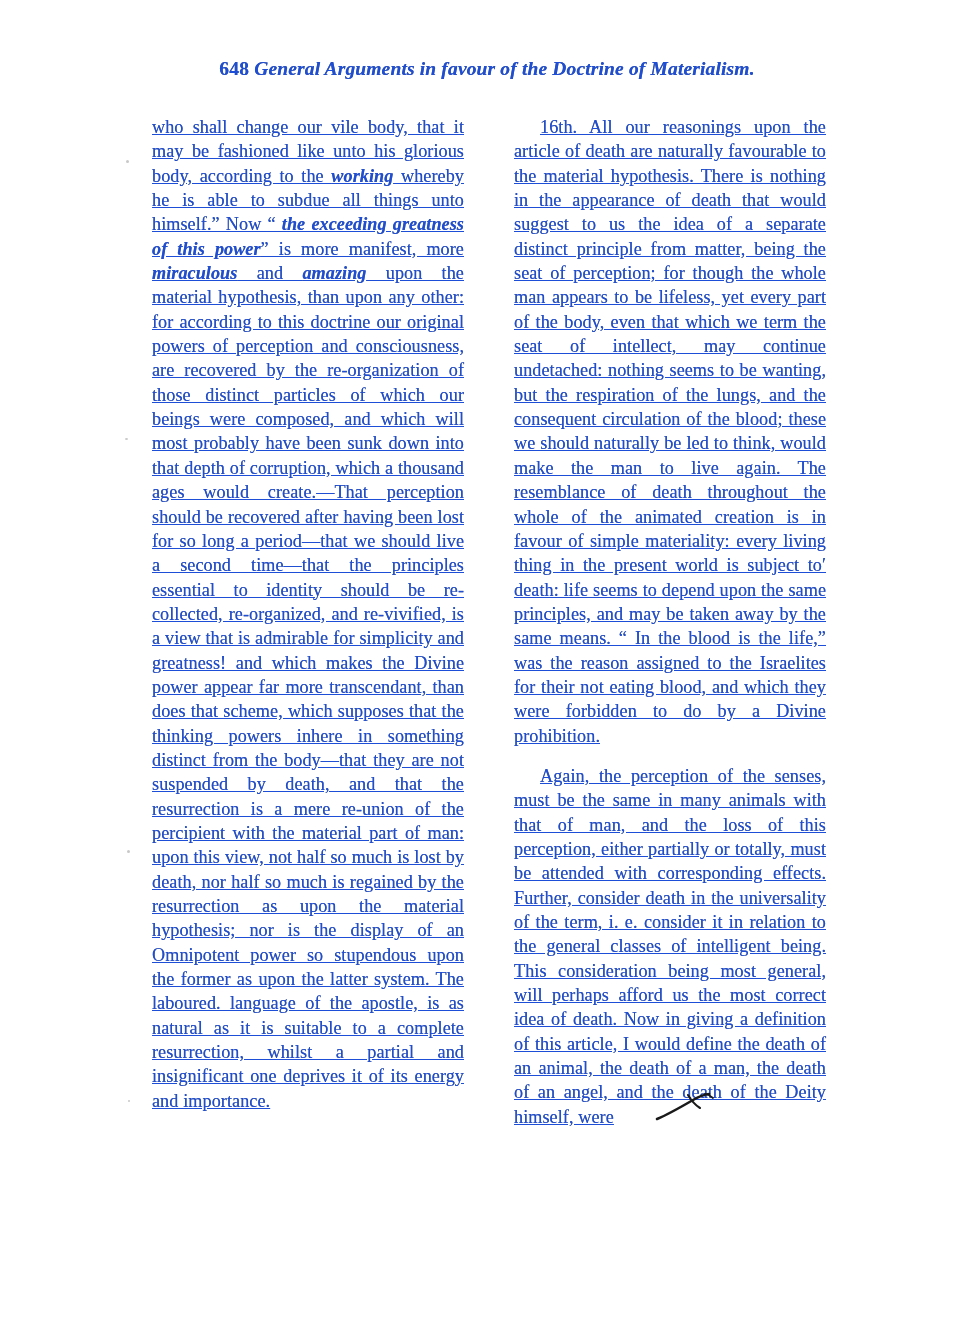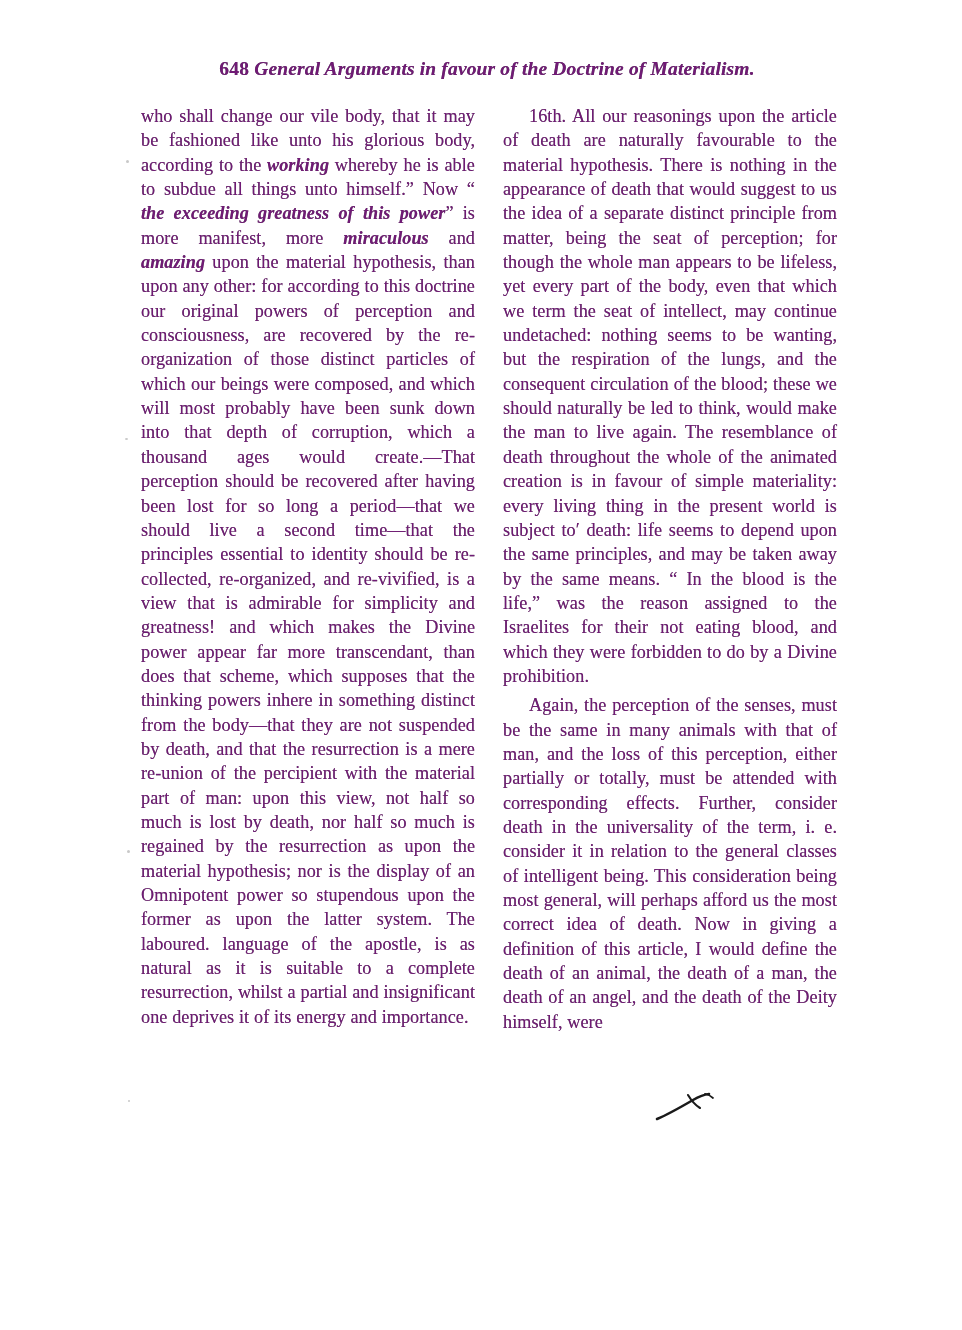--- a/index.html
+++ b/index.html
@@ -51,29 +51,30 @@
     flex-direction: row;
     justify-content: space-between;
   }
 
   .column {
     width: 344px;
     position: relative;
   }
 
   .column p {
-    margin: 5px;
+    margin: 16px;
     font-size: 18.2px;
     line-height: 24.35px;
     text-align: justify;
     text-align-last: left;
     text-justify: inter-word;
     word-spacing: 0.2px;
     letter-spacing: 0.05px;
     hyphens: none;
+    text-decoration: underline;
   }
 
   .column p.indented {
     text-indent: 26px;
   }
 
   .column p i {
     font-style: italic;
     font-weight: 700;
   }
@@ -101,21 +102,21 @@
   .speckle {
     position: absolute;
     background: #9a9a9a;
     border-radius: 50%;
     opacity: 0.55;
   }
 </style>
 </head>
 <body>
 
-<div id="page" style="color: #701a75; background: rgb(255, 255, 255);">
+<div id="page" style="color: #1d4ed8; background: rgb(255, 255, 255);">
 
   <div id="running-head">
     <span class="folio">648</span>
     <span>General Arguments in favour of the Doctrine of Materialism.</span>
   </div>
 
   <div id="body-columns">
 
     <div class="column" id="column-left">
         <p><span>who shall change our vile body, that it may be fashioned like unto his glorious body, according to the </span><i>working</i><span> whereby he is able to subdue all things unto himself.” Now “ </span><i>the exceeding greatness of this power</i><span>” is more manifest, more </span><i>miraculous</i><span> and </span><i>amazing</i><span> upon the material hypothesis, than upon any other: for according to this doctrine our original powers of perception and consciousness, are recovered by the re-organization of those distinct particles of which our beings were composed, and which will most probably have been sunk down into that depth of corruption, which a thousand ages would create.—That perception should be recovered after having been lost for so long a period—that we should live a second time—that the principles essential to identity should be re-collected, re-organized, and re-vivified, is a view that is admirable for simplicity and greatness! and which makes the Divine power appear far more transcendant, than does that scheme, which supposes that the thinking powers inhere in something distinct from the body—that they are not suspended by death, and that the resurrection is a mere re-union of the percipient with the material part of man: upon this view, not half so much is lost by death, nor half so much is regained by the resurrection as upon the material hypothesis; nor is the display of an Omnipotent power so stupendous upon the former as upon the latter system. The laboured. language of the apostle, is as natural as it is suitable to a complete resurrection, whilst a partial and insignificant one deprives it of its energy and importance.</span></p>

